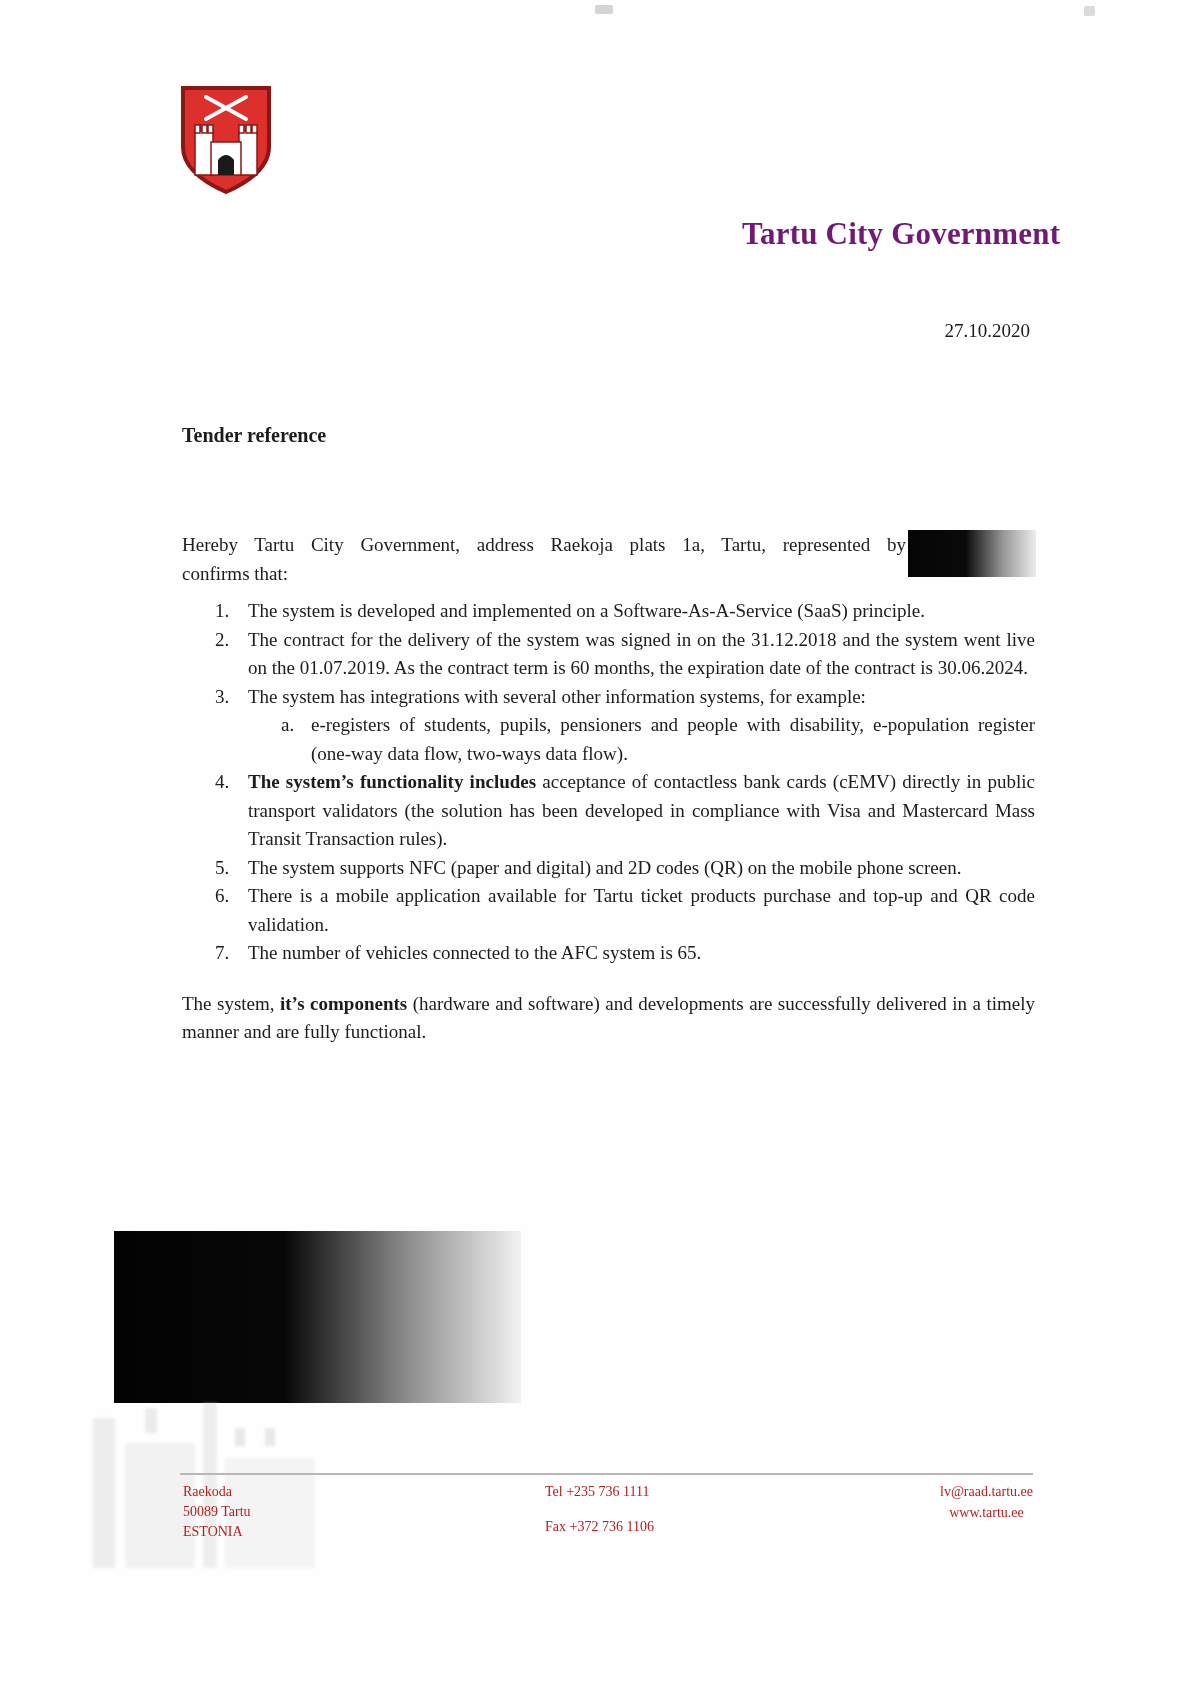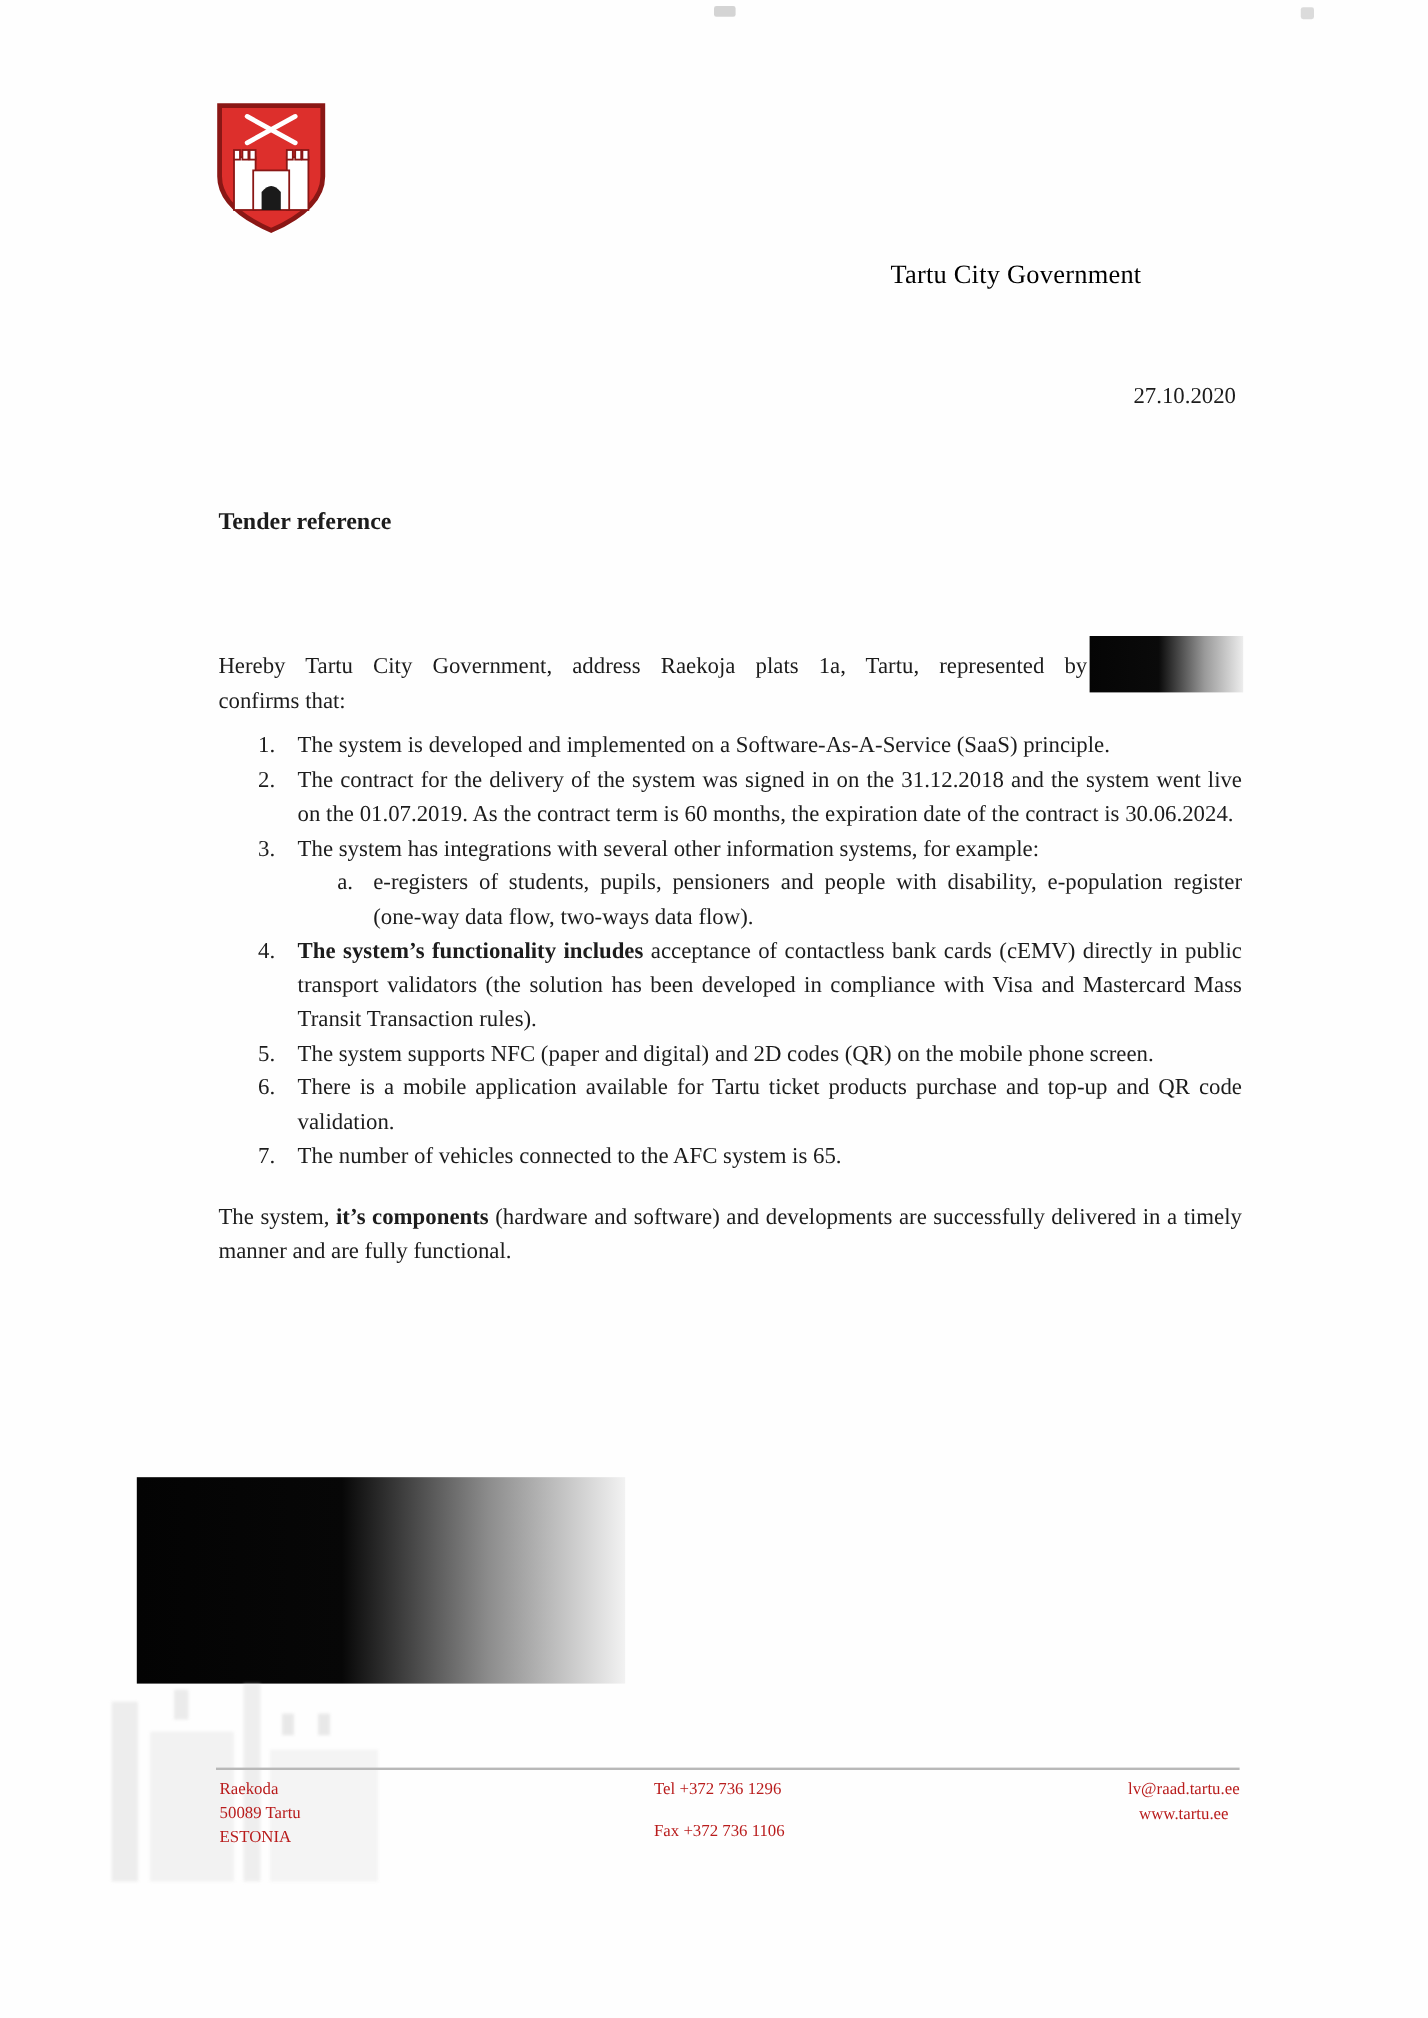--- a/index.html
+++ b/index.html
@@ -15,30 +15,30 @@
 
   
   .artifact-1 { position:absolute; left:595px; top:5px; width:18px; height:9px; background:#c9c9c9; border-radius:2px; opacity:.8; }
   .artifact-2 { position:absolute; left:1084px; top:6px; width:11px; height:10px; background:#d2d2d2; border-radius:2px; opacity:.8; }
 
   
   .coat { position: absolute; left: 180px; top: 85px; width: 92px; height: 110px; }
 
   .title {
     position: absolute; left: 742px; top: 216px;
-    font-size: 22px; font-weight: 400; letter-spacing: .2px; color:#000000;
+    font-size: 31px; font-weight: 700; letter-spacing: .2px; color:#701a75;
   }
   .date { position: absolute; top: 320px; right: 160px; font-size: 19px; }
   .subject { position: absolute; left: 182px; top: 424px; font-size: 20px; font-weight: 700; }
 
   .content {
     position: absolute; left: 182px; top: 531px; width: 853px;
     font-size: 19px; line-height: 28.5px;
   }
-  .introl1 { width: 724px; text-align: justify; text-align-last: justify; margin-top: 11px; }
+  .introl1 { width: 724px; text-align: justify; text-align-last: justify; }
   .para { margin: 9px 0 0 0; text-align: justify; }
 
   .list { margin-top: 9px; padding-left: 33px; }
   .li { display: flex; }
   .li > .num { flex: 0 0 33px; }
   .li > .txt { flex: 1 1 auto; text-align: justify; }
   .subli { display: flex; padding-left: 33px; }
   .subli > .num { flex: 0 0 30px; }
   .subli > .txt { flex: 1 1 auto; text-align: justify; }
   .closing { margin-top: 22px; }
@@ -171,21 +171,21 @@
 
   <div class="footer-line"></div>
 
   <div class="footer-col f-addr">
     <div>Raekoda</div>
     <div>50089 Tartu</div>
     <div>ESTONIA</div>
   </div>
 
   <div class="footer-col f-tel">
-    <div>Tel +372 736 1296</div>
+    <div>Tel +235 736 1111</div>
     <div class="fax">Fax +372 736 1106</div>
   </div>
 
   <div class="footer-col f-web">
     <div>lv@raad.tartu.ee</div>
     <div class="site">www.tartu.ee</div>
   </div>
 
 </div>
 

